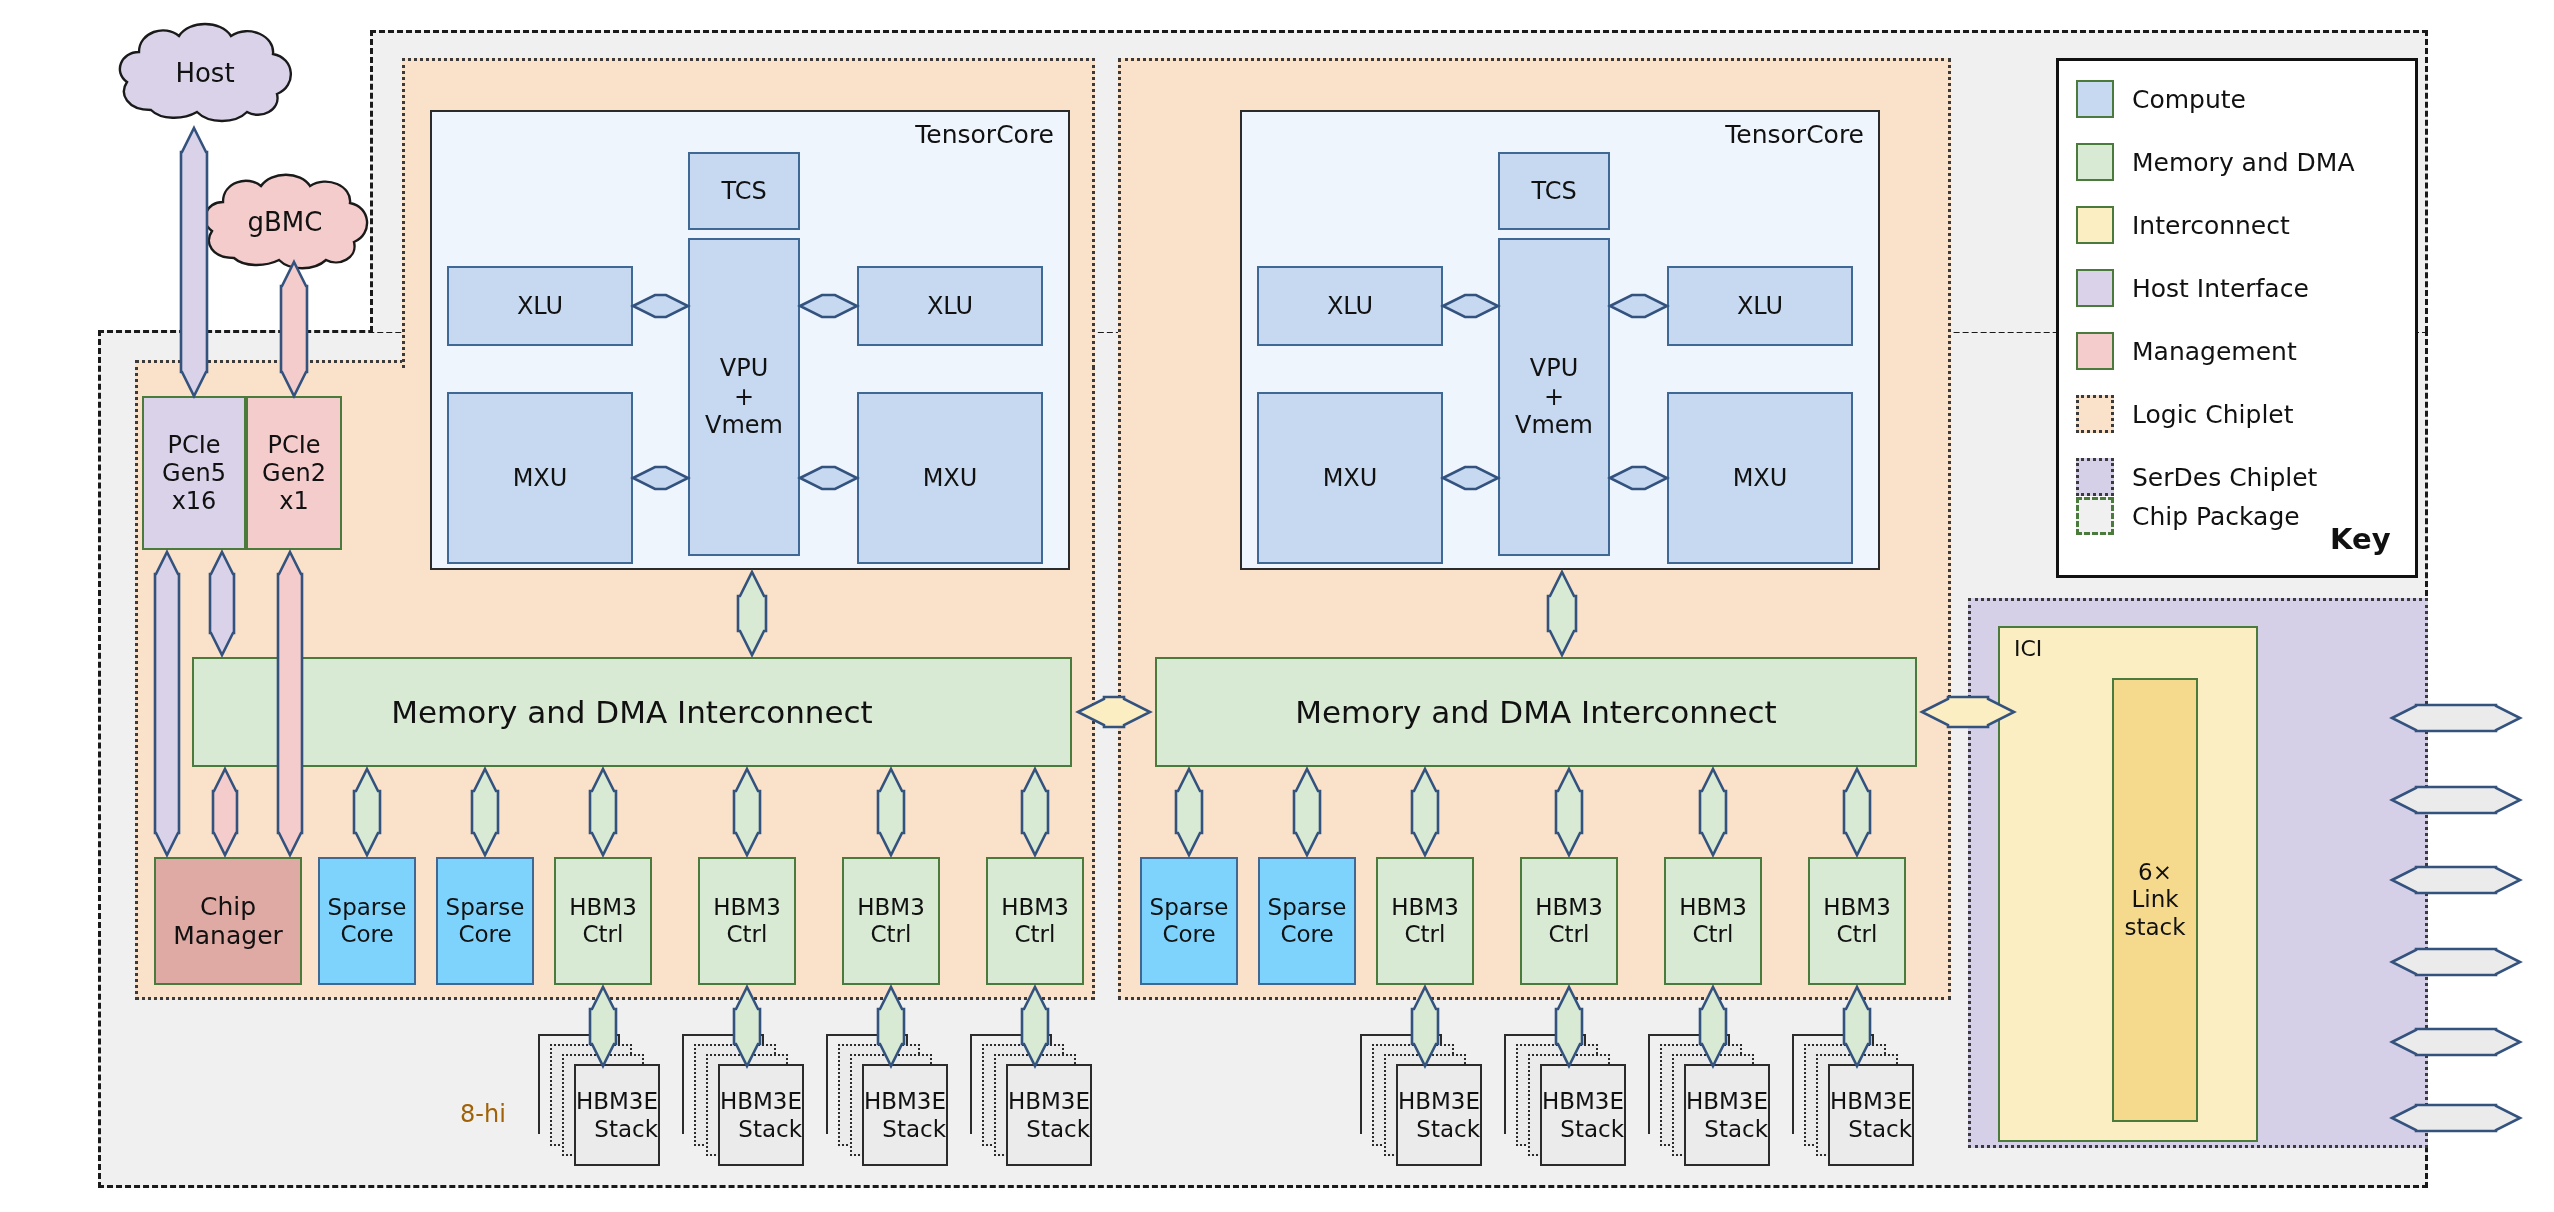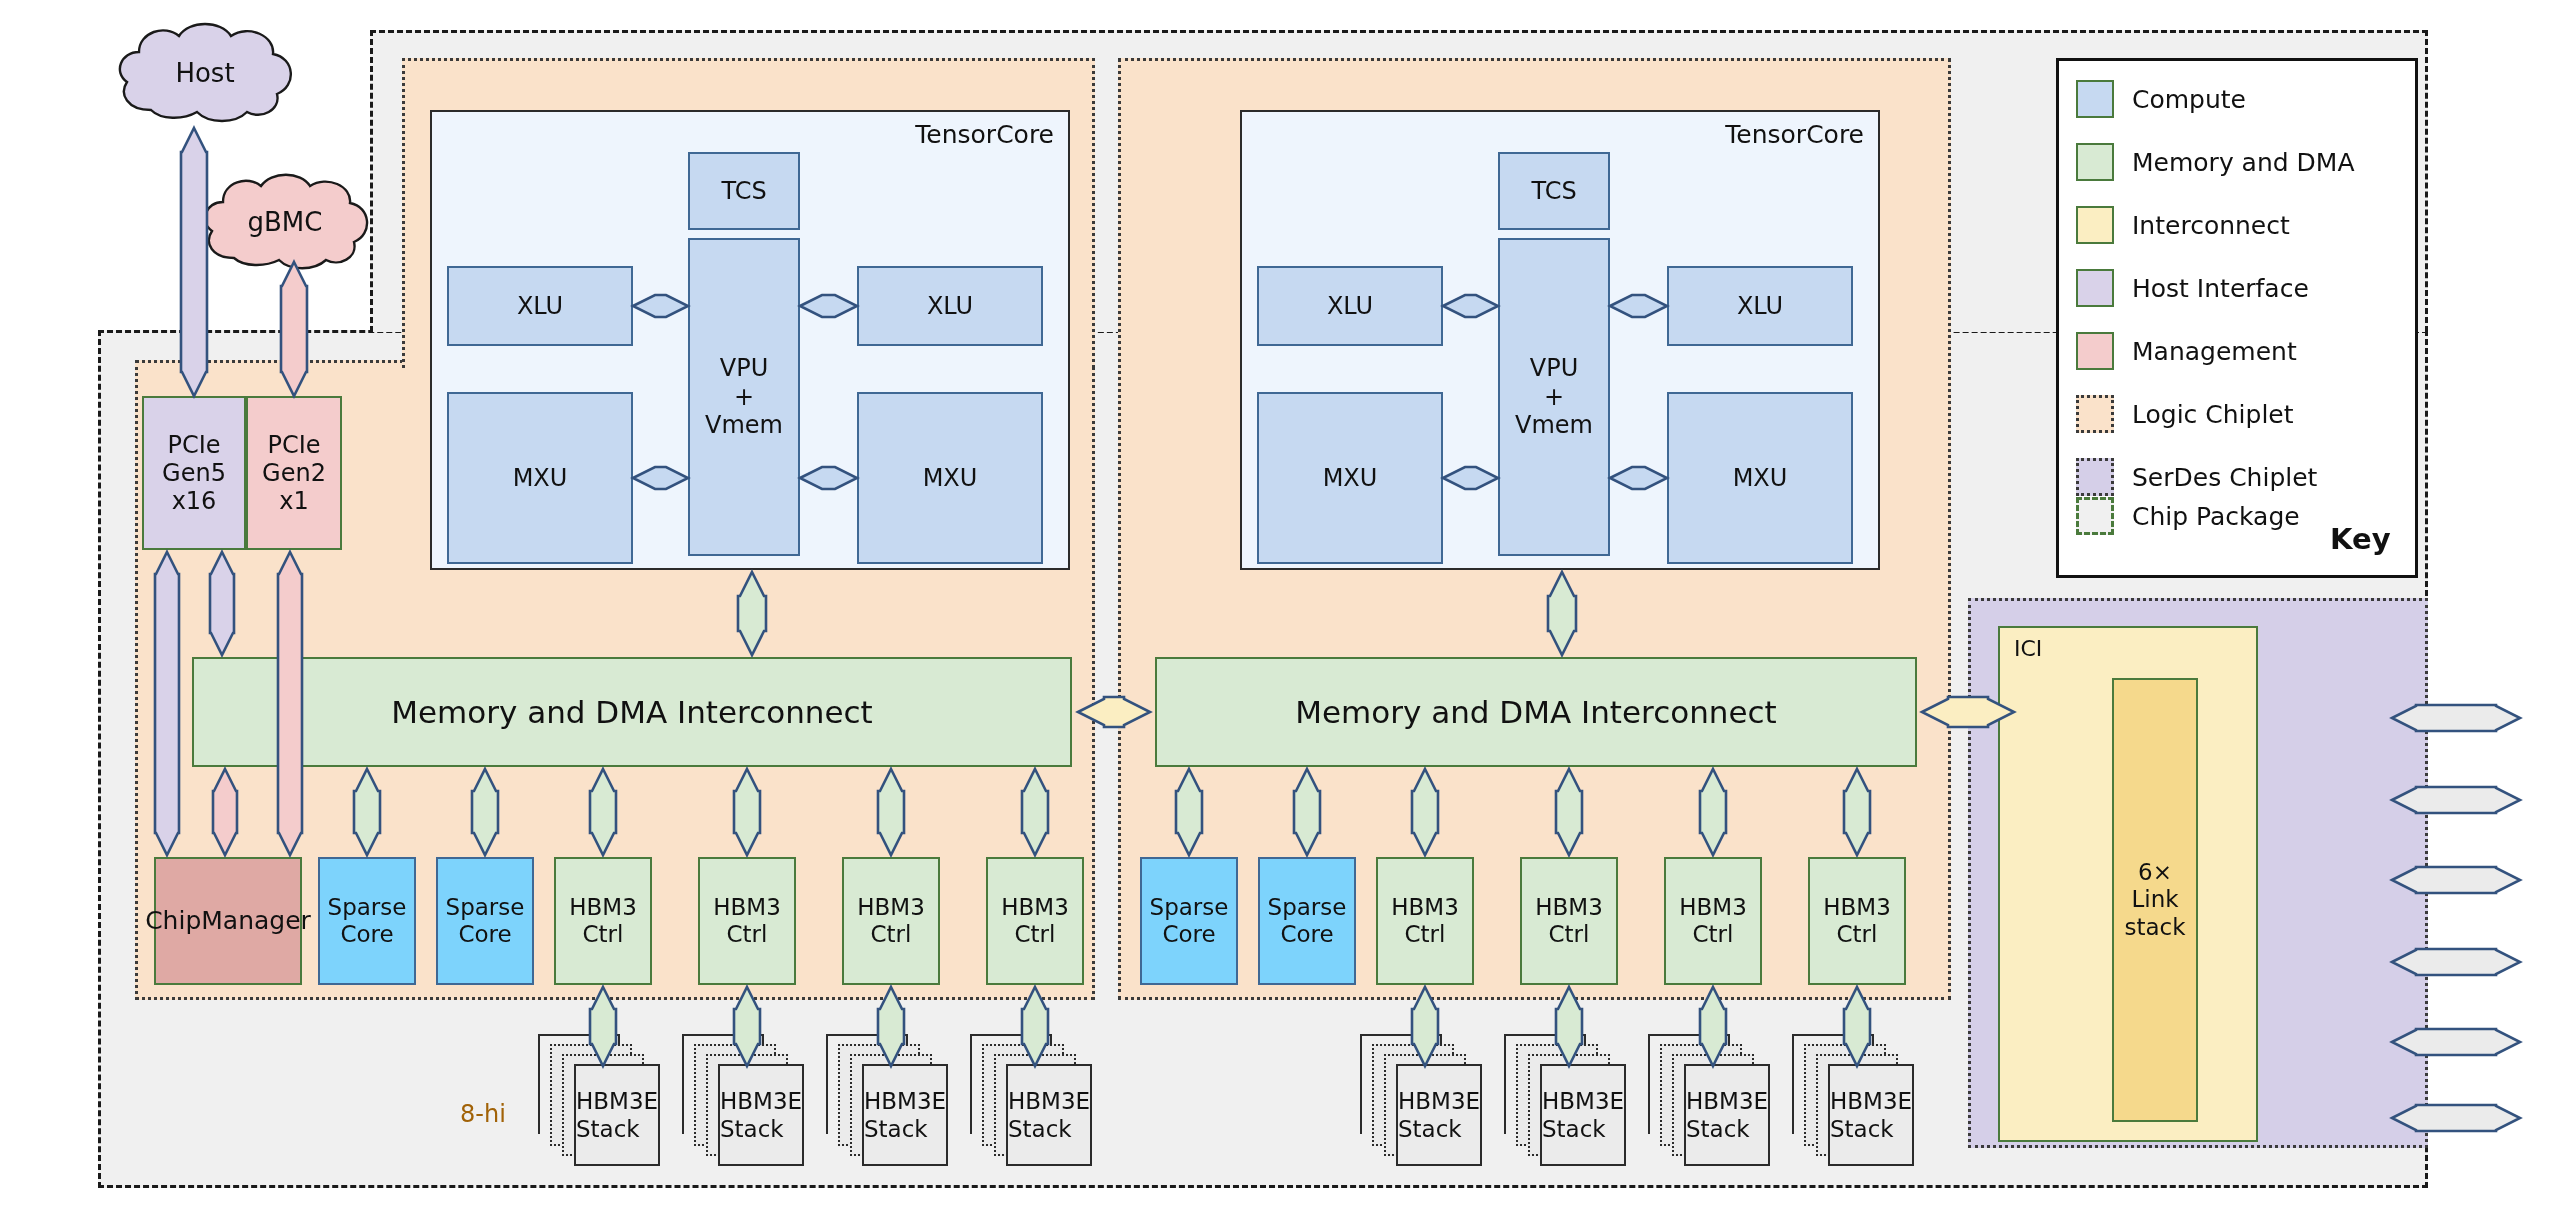--- a/index.html
+++ b/index.html
@@ -50,21 +50,21 @@
   .key-sw-dashdot{border:3px dashed #4a7a3c;background:#f0f0f0;}
   .key-lbl{font-size:25px;color:#111;white-space:nowrap;}
   .key-title{position:absolute;font-size:29px;font-weight:bold;color:#111;}
 
   .plain-lbl{position:absolute;font-size:24px;color:#a16207;}
 
   
   .stack-wrap{position:absolute;}
   .ghost{position:absolute;border:2px dotted #2b2b2b;background:#ebebeb;}
   .stack-front{position:absolute;border:2px solid #2b2b2b;background:#ebebeb;
-     display:flex;align-items:flex-start;justify-content:center;text-align:center;
+     display:flex;align-items:flex-end;justify-content:center;text-align:center;
      line-height:1.22;font-size:23px;color:#111;}
   .stack-bracket{position:absolute;border-top:2px solid #2b2b2b;border-left:2px solid #2b2b2b;
      border-right:2px solid #2b2b2b;}
 </style>
 </head>
 <body>
 
 <div id="stage">
 
   <div class="abs pkg" style="left:98px;top:330px;width:2330px;height:858px;"></div>
@@ -155,21 +155,21 @@
     <span>MXU</span>
   </div>
 
   <div class="abs blk blk-mem" style="left:192px;top:657px;width:880px;height:110px;font-size:31px;">
     <span>Memory and DMA Interconnect</span>
   </div>
   <div class="abs blk blk-mem" style="left:1155px;top:657px;width:762px;height:110px;font-size:31px;">
     <span>Memory and DMA Interconnect</span>
   </div>
 
-  <div class="abs blk blk-mgmt-dark" style="left:154px;top:857px;width:148px;height:128px;font-size:25px;flex-direction:row;">
+  <div class="abs blk blk-mgmt-dark" style="left:154px;top:857px;width:148px;height:128px;font-size:25px;flex-direction:column;">
     <span>Chip</span>
     <span>Manager</span>
   </div>
 
   <div class="abs blk blk-compute" style="left:318px;top:857px;width:98px;height:128px;font-size:23px;flex-direction:column;">
     <span>Sparse</span>
     <span>Core</span>
   </div>
   <div class="abs blk blk-compute" style="left:436px;top:857px;width:98px;height:128px;font-size:23px;flex-direction:column;">
     <span>Sparse</span>

